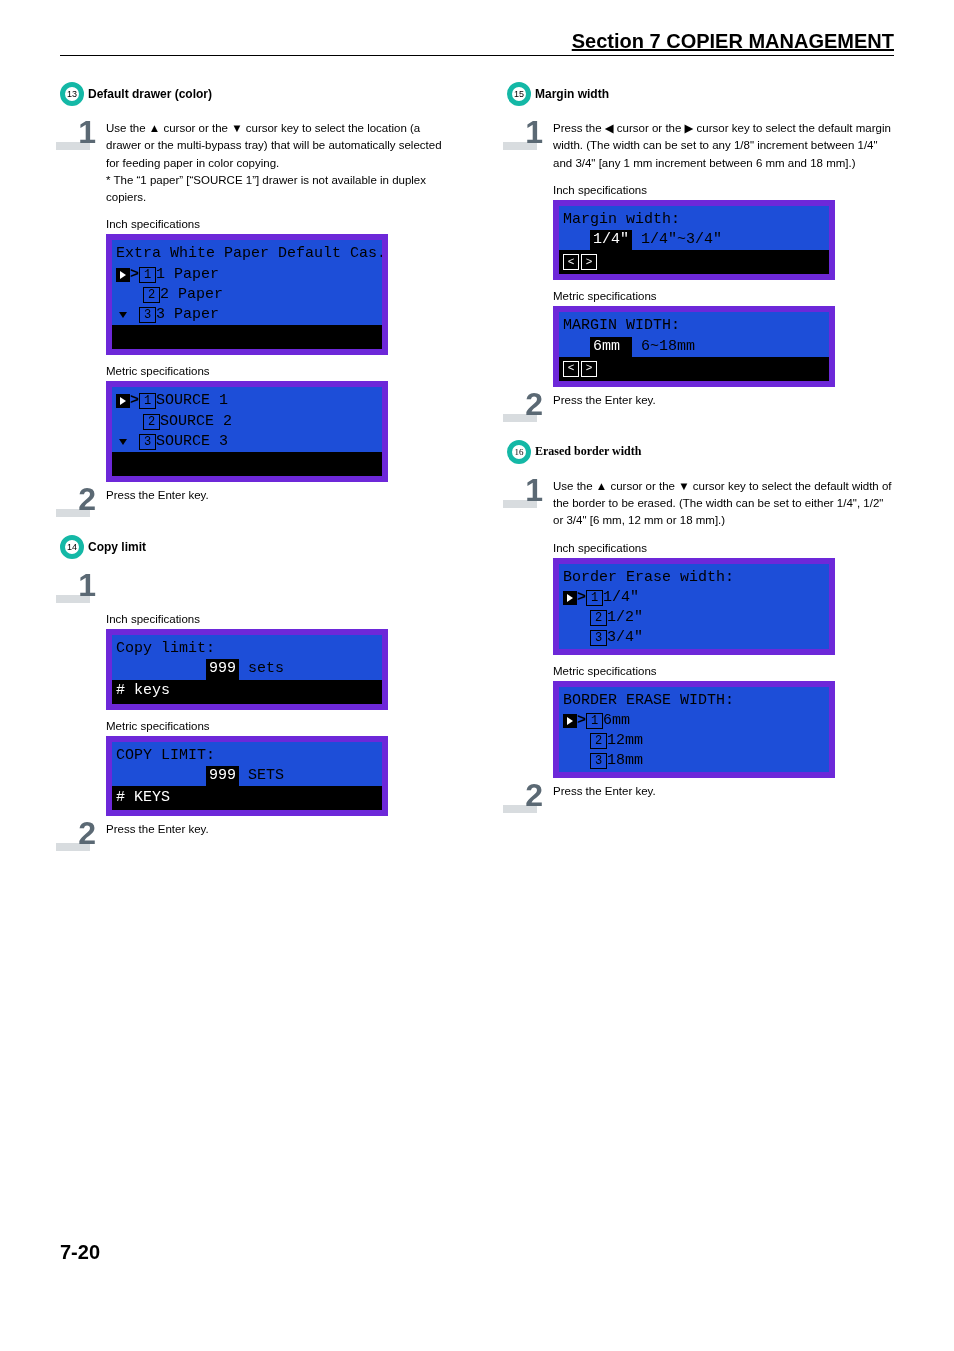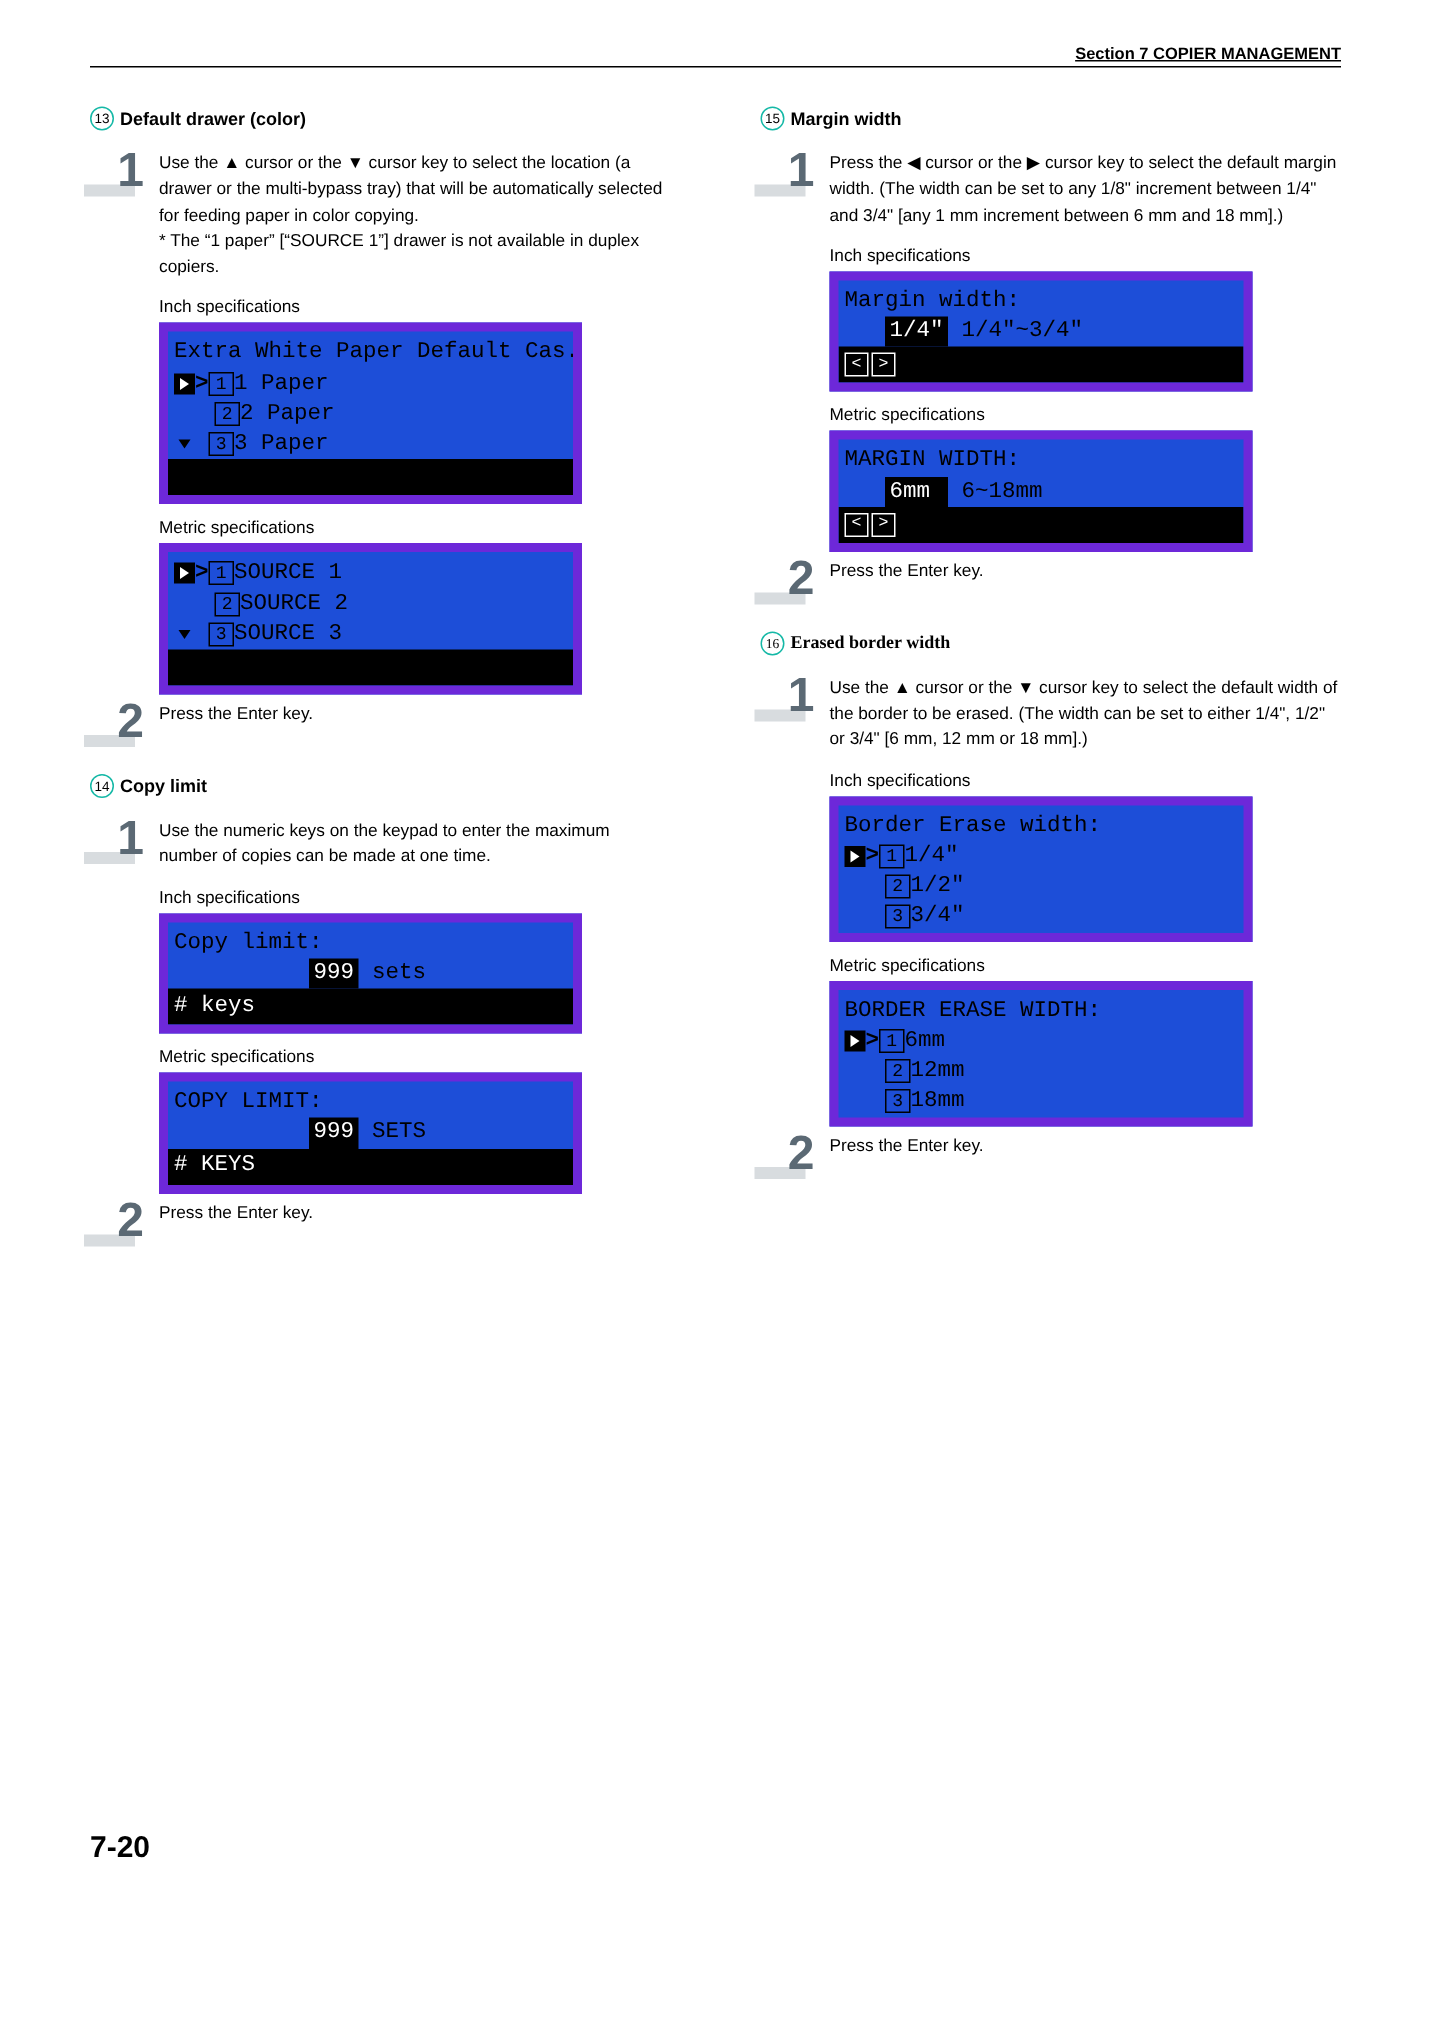--- a/index.html
+++ b/index.html
@@ -7,21 +7,21 @@
     font-size: 12px;
     color: #000;
     background: #fff;
     margin: 0;
     padding: 30px 60px 30px 60px;
     width: 954px;
     box-sizing: border-box;
   }
   .section-header {
     text-align: right;
-    font-size: 11px;
+    font-size: 20px;
     font-weight: bold;
     text-decoration: underline;
     border-bottom: 1px solid #000;
     padding-bottom: 2px;
     margin-bottom: 20px;
   }
   .columns {
     display: flex;
     gap: 60px;
   }
@@ -31,21 +31,21 @@
   .heading {
     font-size: 12px;
     font-weight: bold;
     display: flex;
     align-items: center;
     gap: 4px;
     margin: 6px 0 10px 0;
   }
   .circle-num {
     display: inline-block;
-    border: 1px solid #14b8a6;
+    border: 5px solid #14b8a6;
     border-radius: 50%;
     width: 14px;
     height: 14px;
     font-size: 9px;
     line-height: 14px;
     text-align: center;
     font-weight: normal;
   }
   .step {
     display: flex;
@@ -230,21 +230,20 @@
       <div class="step-body">Press the Enter key.</div>
     </div>
 
     <div class="heading" style="margin-top:20px;">
       <span class="circle-num">14</span>
       <span>Copy limit</span>
     </div>
 
     <div class="step">
       <div class="step-num">1</div>
-      <div class="step-body">Use the numeric keys on the keypad to enter the maximum number of copies can be made at one time.</div>
     </div>
 
     <div class="indent">
       <div class="spec-label">Inch specifications</div>
       <div class="lcd">
         <div class="lcd-inner">
           <div class="lcd-row">Copy limit:</div>
           <div class="lcd-row">&nbsp;&nbsp;&nbsp;&nbsp;&nbsp;&nbsp;&nbsp;&nbsp;&nbsp;&nbsp;<span class="inv">999</span><span> sets</span></div>
         </div>
         <div class="lcd-footer">

